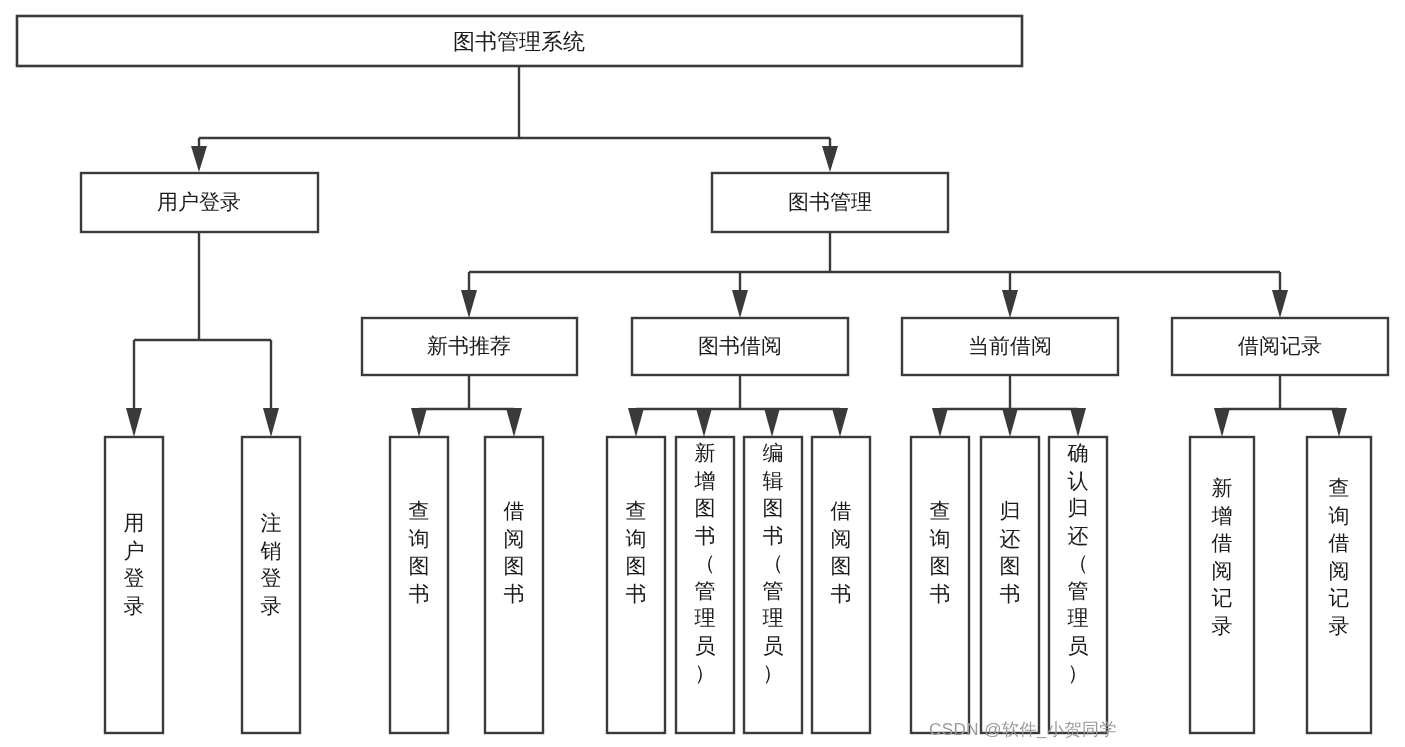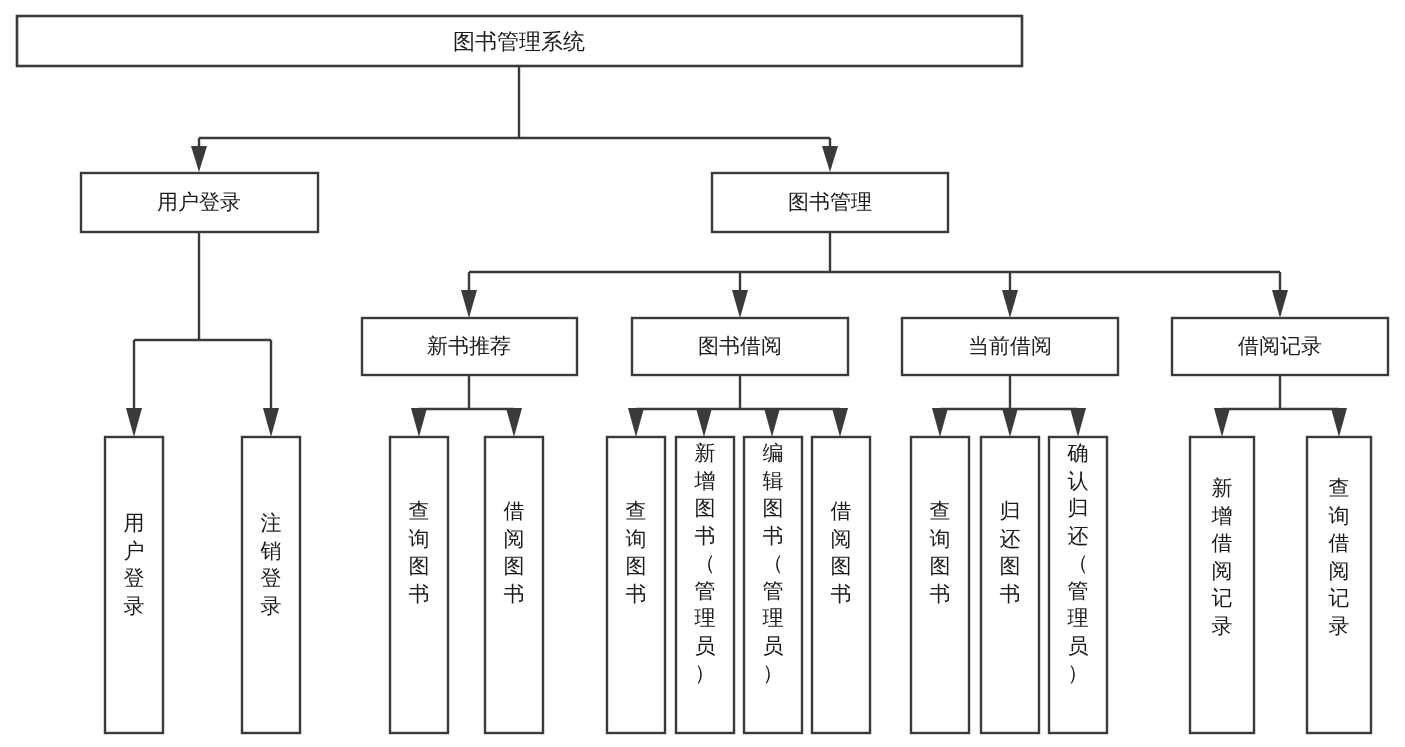--- a/index.html
+++ b/index.html
@@ -235,13 +235,14 @@
       <rect class="node-box" x="1190" y="437" width="64" height="296"></rect>
       <text class="vert-label" x="1222" y="495"><tspan x="1222" y="495">新</tspan><tspan x="1222" y="522.5">增</tspan><tspan x="1222" y="550">借</tspan><tspan x="1222" y="577.5">阅</tspan><tspan x="1222" y="605">记</tspan><tspan x="1222" y="632.5">录</tspan></text>
     </g>
     <g>
       <rect class="node-box" x="1307" y="437" width="64" height="296"></rect>
       <text class="vert-label" x="1339" y="495"><tspan x="1339" y="495">查</tspan><tspan x="1339" y="522.5">询</tspan><tspan x="1339" y="550">借</tspan><tspan x="1339" y="577.5">阅</tspan><tspan x="1339" y="605">记</tspan><tspan x="1339" y="632.5">录</tspan></text>
     </g>
 
   </svg>
 
+  <div class="watermark">CSDN @软件_小贺同学</div>
 </div>
 
 </body></html>

